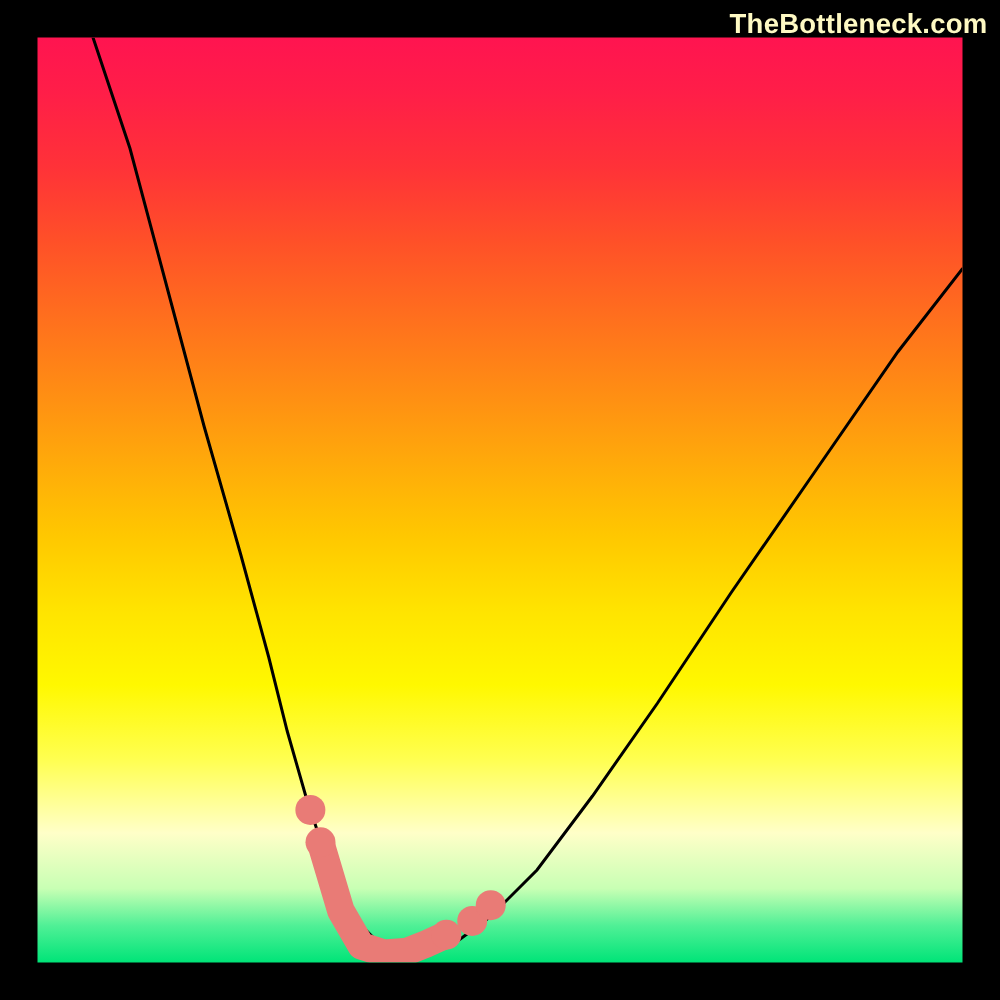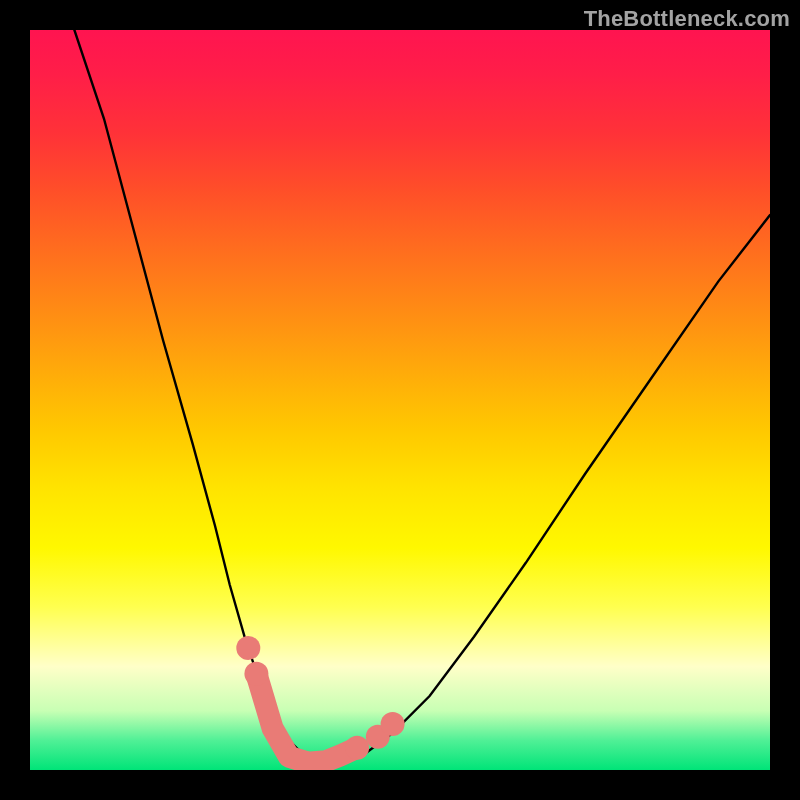--- a/index.html
+++ b/index.html
@@ -32,21 +32,21 @@
       #00e478 100%
     );
     overflow: hidden;
   }
   .attribution {
     position: absolute;
     top: 6px; right: 10px;
     font-family: Arial, Helvetica, sans-serif;
     font-size: 22px;
     font-weight: 600;
-    color: #a3a3a3;
+    color: #fef9c3;
     letter-spacing: 0.2px;
   }
   svg.curve {
     position: absolute;
     left: 0; top: 0;
     width: 740px; height: 740px;
   }
 </style>
 </head>
 <body>

